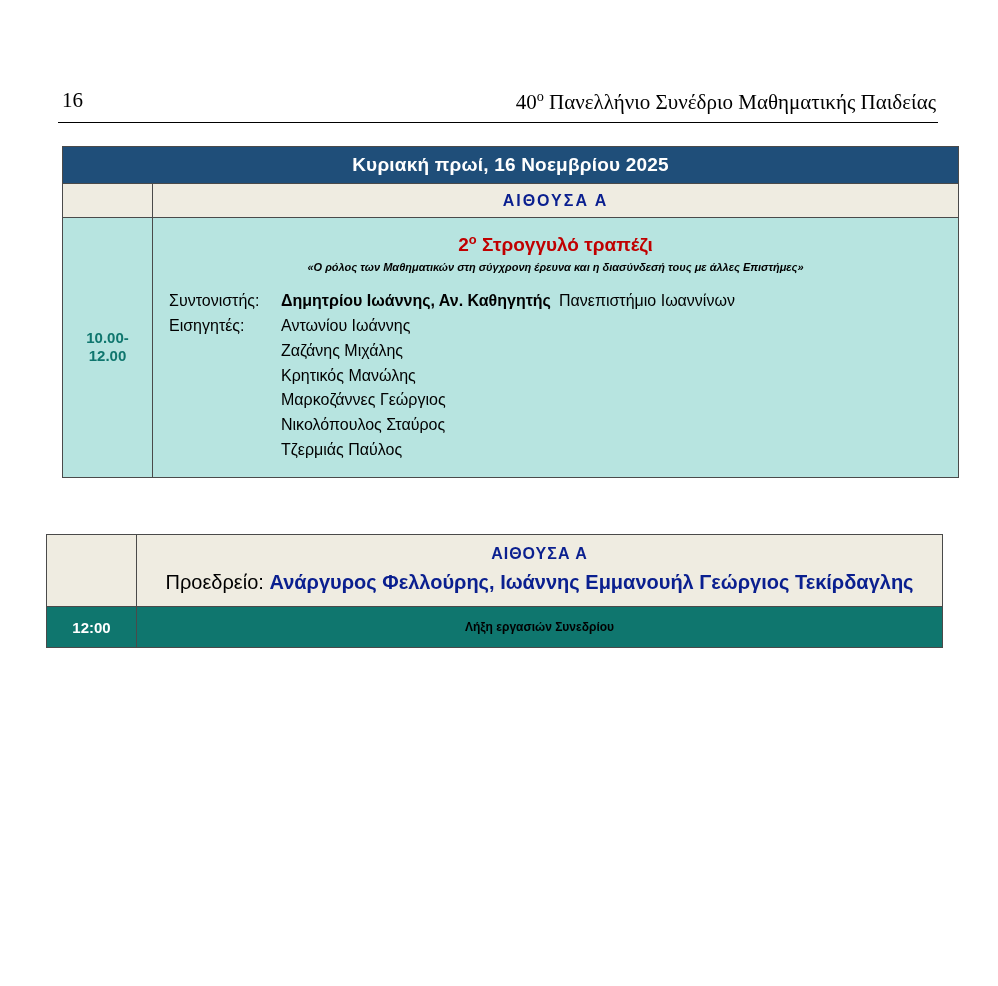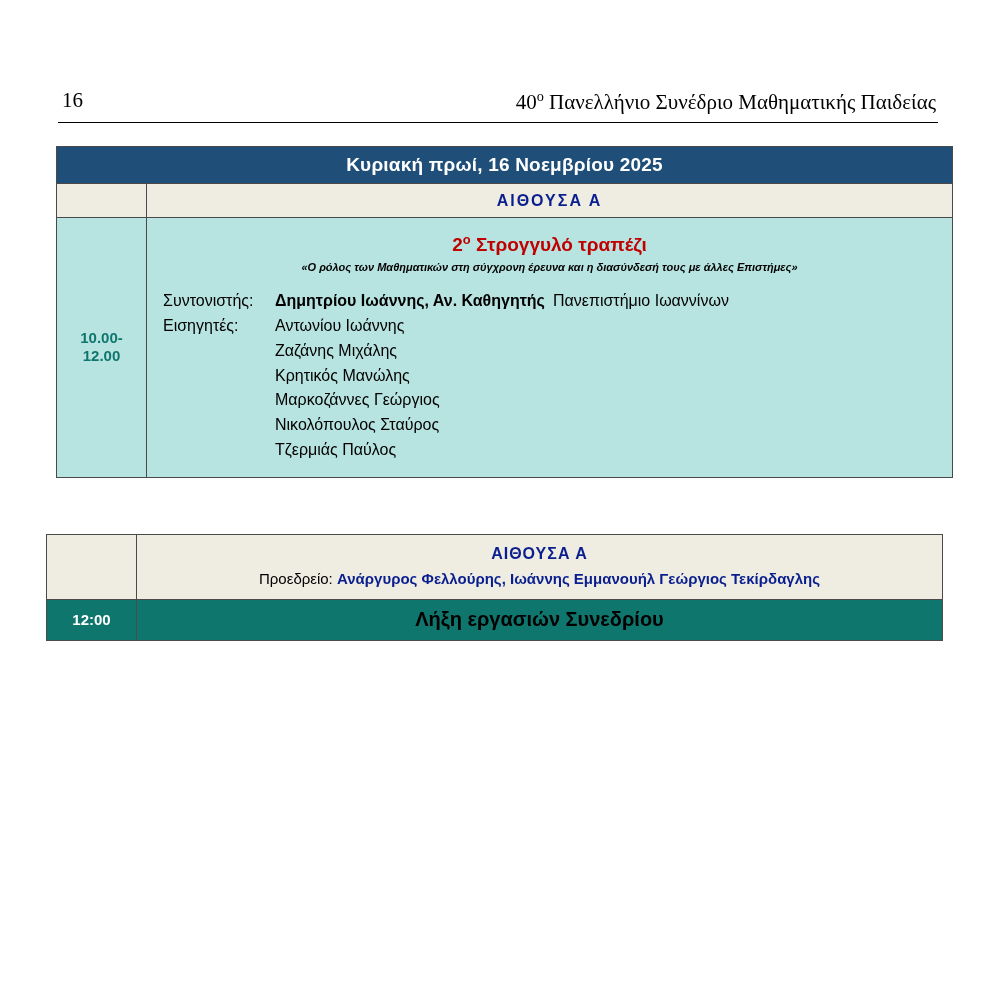--- a/index.html
+++ b/index.html
@@ -56,21 +56,21 @@
     table-layout: fixed;
   }
   .prog-table td {
     border: 1px solid #4a4a4a;
     padding: 0;
     vertical-align: middle;
   }
 
   
   #session-table {
-    left: 56px;
+    left: 62px;
     top: 146px;
     width: 896px;
   }
   .col-time { width: 90px; }
   .col-body { width: 806px; }
 
   .row-daytitle td {
     background: #1f4e79;
     color: #ffffff;
     font-weight: bold;
@@ -156,41 +156,41 @@
     line-height: 1.45;
   }
   .chair-hall {
     color: #0a1f8f;
     font-weight: bold;
     font-size: 16px;
     letter-spacing: 1px;
     margin-bottom: 3px;
   }
   .chair-line {
-    font-size: 15px;
+    font-size: 20px;
     color: #000000;
   }
   .chair-names {
     color: #0a1f8f;
     font-weight: bold;
   }
   .row-end td {
     background: #0f766e;
     height: 40px;
   }
   .end-time {
     color: #ffffff;
     font-weight: bold;
     font-size: 15px;
     text-align: center;
   }
   .end-text {
     color: #000000;
     font-weight: bold;
-    font-size: 20px;
+    font-size: 12px;
     text-align: center;
   }
 </style>
 </head>
 <body>
 
 <div class="page">
 
   <div class="running-header">
     <span class="page-number">16</span>

